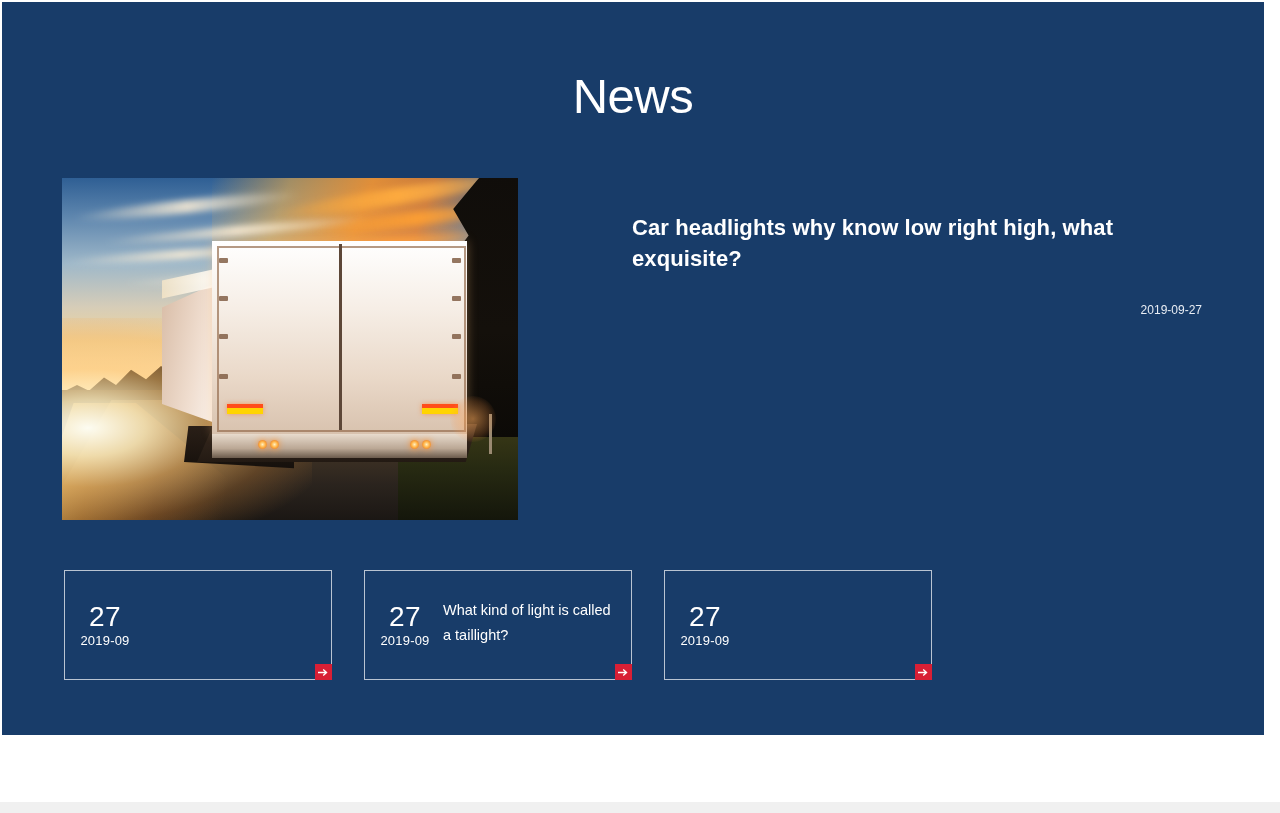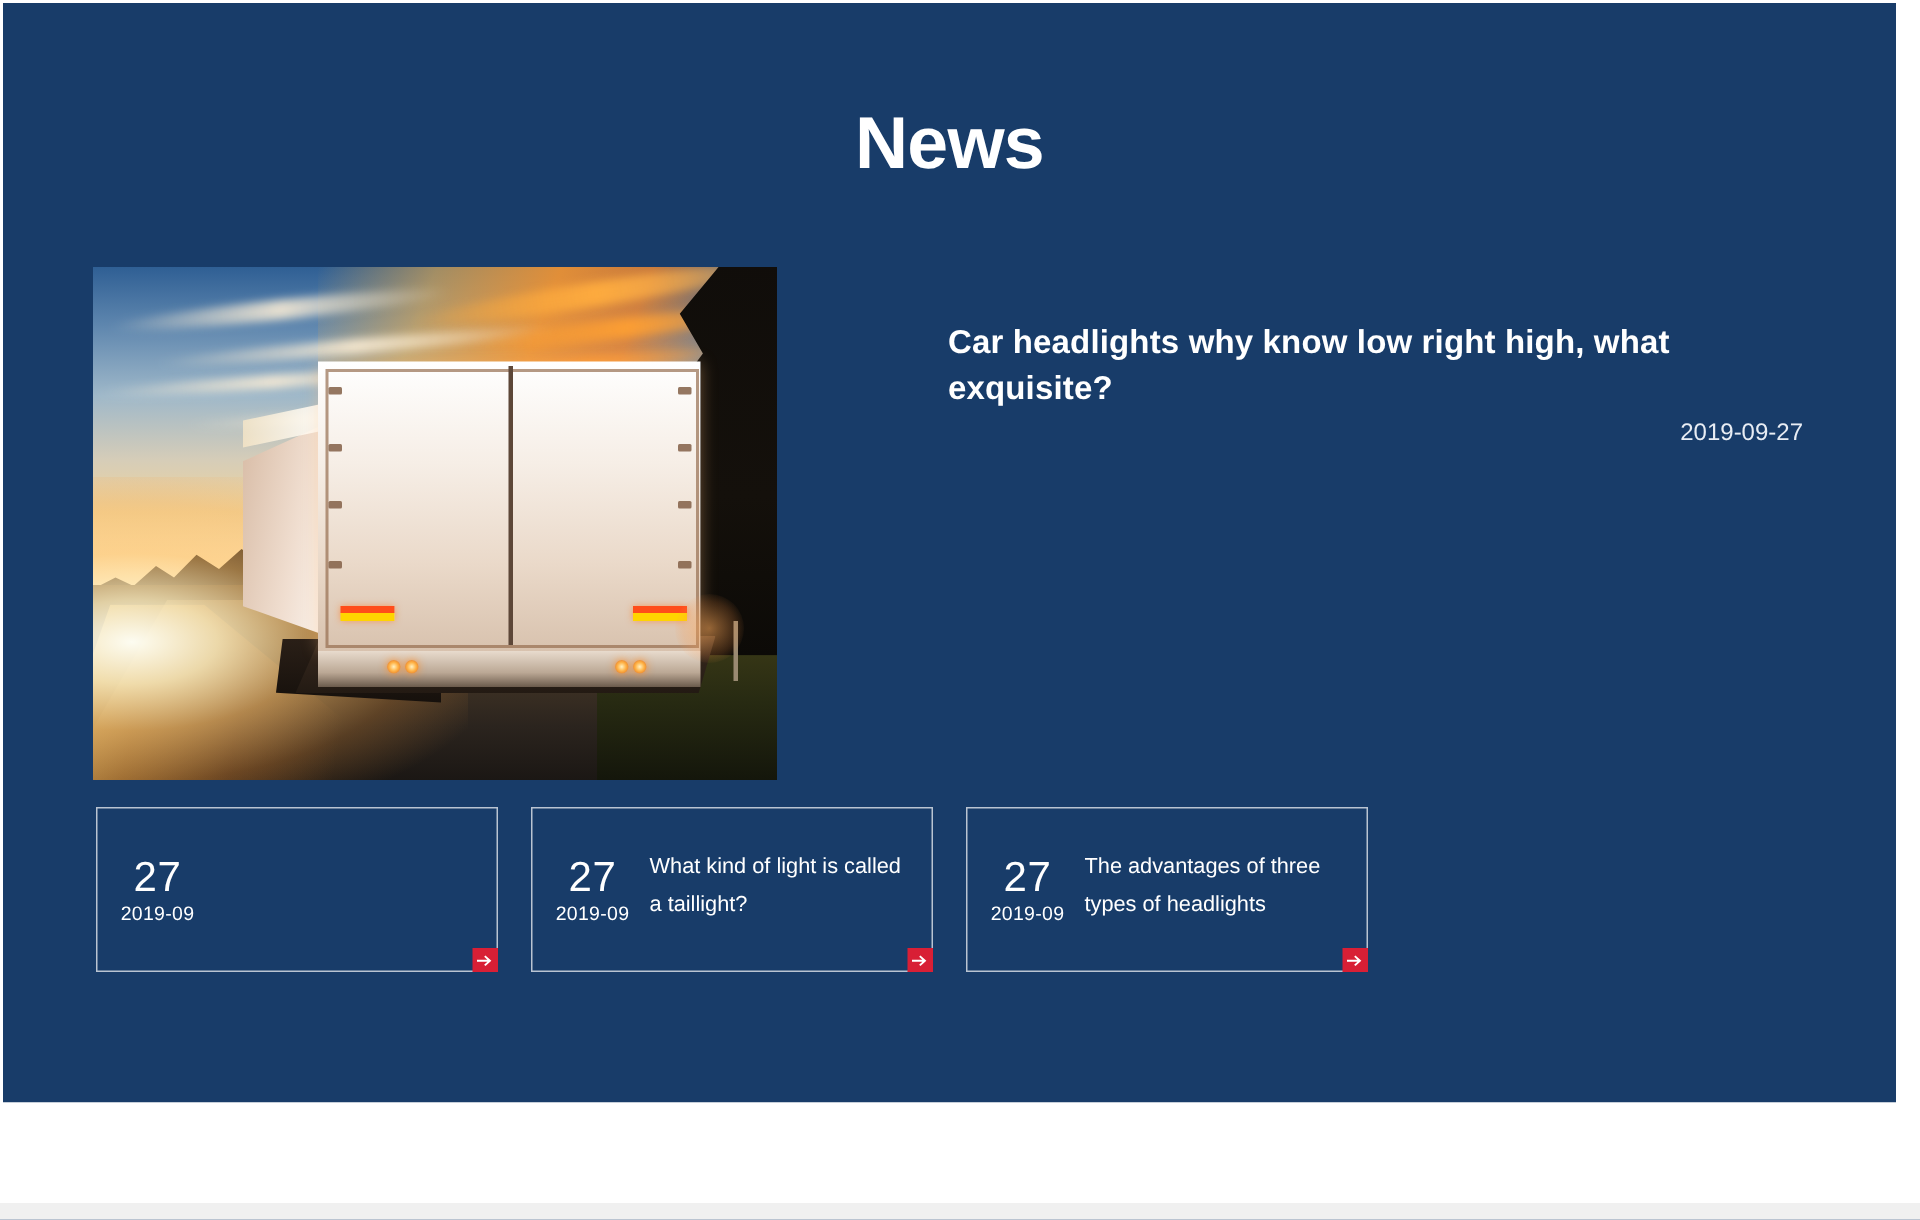--- a/index.html
+++ b/index.html
@@ -63,21 +63,21 @@
 
   
   #page-title {
     position: absolute;
     left: 0;
     top: 68px;
     width: 1262px;
     text-align: center;
     color: #ffffff;
     font-size: 49px;
-    font-weight: bold;
+    font-weight: normal;
     letter-spacing: -0.5px;
     line-height: 1.1;
   }
 
   
   #featured {
     position: absolute;
     left: 60px;
     top: 176px;
     width: 1140px;
@@ -310,35 +310,35 @@
     letter-spacing: 0.1px;
   }
   #featured-summary {
     color: #e8edf4;
     font-size: 14.5px;
     line-height: 2.4;
     margin: 41px 0 0 0;
     letter-spacing: 0.05px;
   }
   #featured-date {
-    margin-top: 6px;
+    margin-top: 29px;
     text-align: right;
     color: #e8edf4;
-    font-size: 16px;
+    font-size: 12px;
   }
 
   
   #news-cards {
     position: absolute;
     left: 62px;
-    top: 536px;
+    top: 568px;
     width: 1140px;
     height: 112px;
     display: flex;
-    gap: 22px;
+    gap: 32px;
   }
   .news-card {
     position: relative;
     width: 268px;
     height: 110px;
     border: 1px solid #b9c4d2;
     box-sizing: border-box;
     display: flex;
     align-items: center;
     cursor: pointer;
@@ -471,21 +471,20 @@
             <path d="M0 4.5 H8 M5.2 1.4 L8.6 4.5 L5.2 7.6" fill="none" stroke="#ffffff" stroke-width="1.3"></path>
           </svg>
         </div>
       </div>
 
       <div class="news-card">
         <div class="card-date">
           <div class="card-day">27</div>
           <div class="card-month">2019-09</div>
         </div>
-        <div class="card-title">The advantages of three types of headlights</div>
         <div class="card-arrow">
           <svg width="11" height="9" viewBox="0 0 11 9" aria-hidden="true">
             <path d="M0 4.5 H8 M5.2 1.4 L8.6 4.5 L5.2 7.6" fill="none" stroke="#ffffff" stroke-width="1.3"></path>
           </svg>
         </div>
       </div>
 
     </div>
 
   </div>

